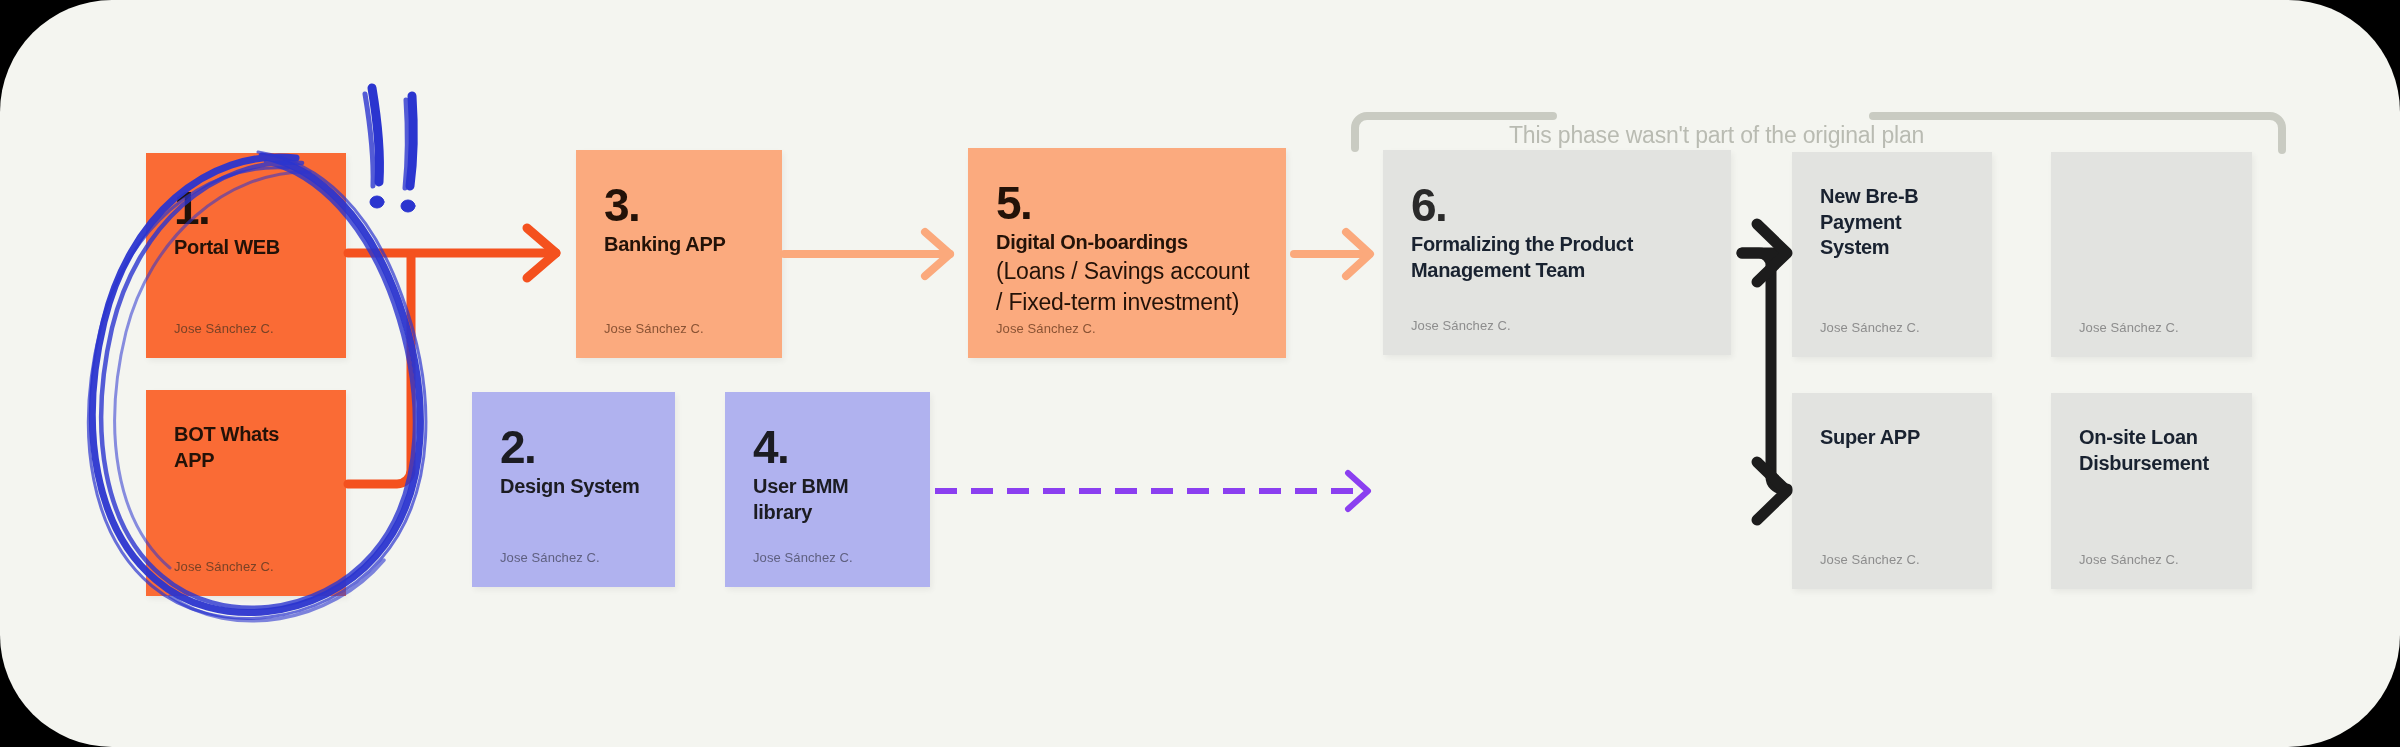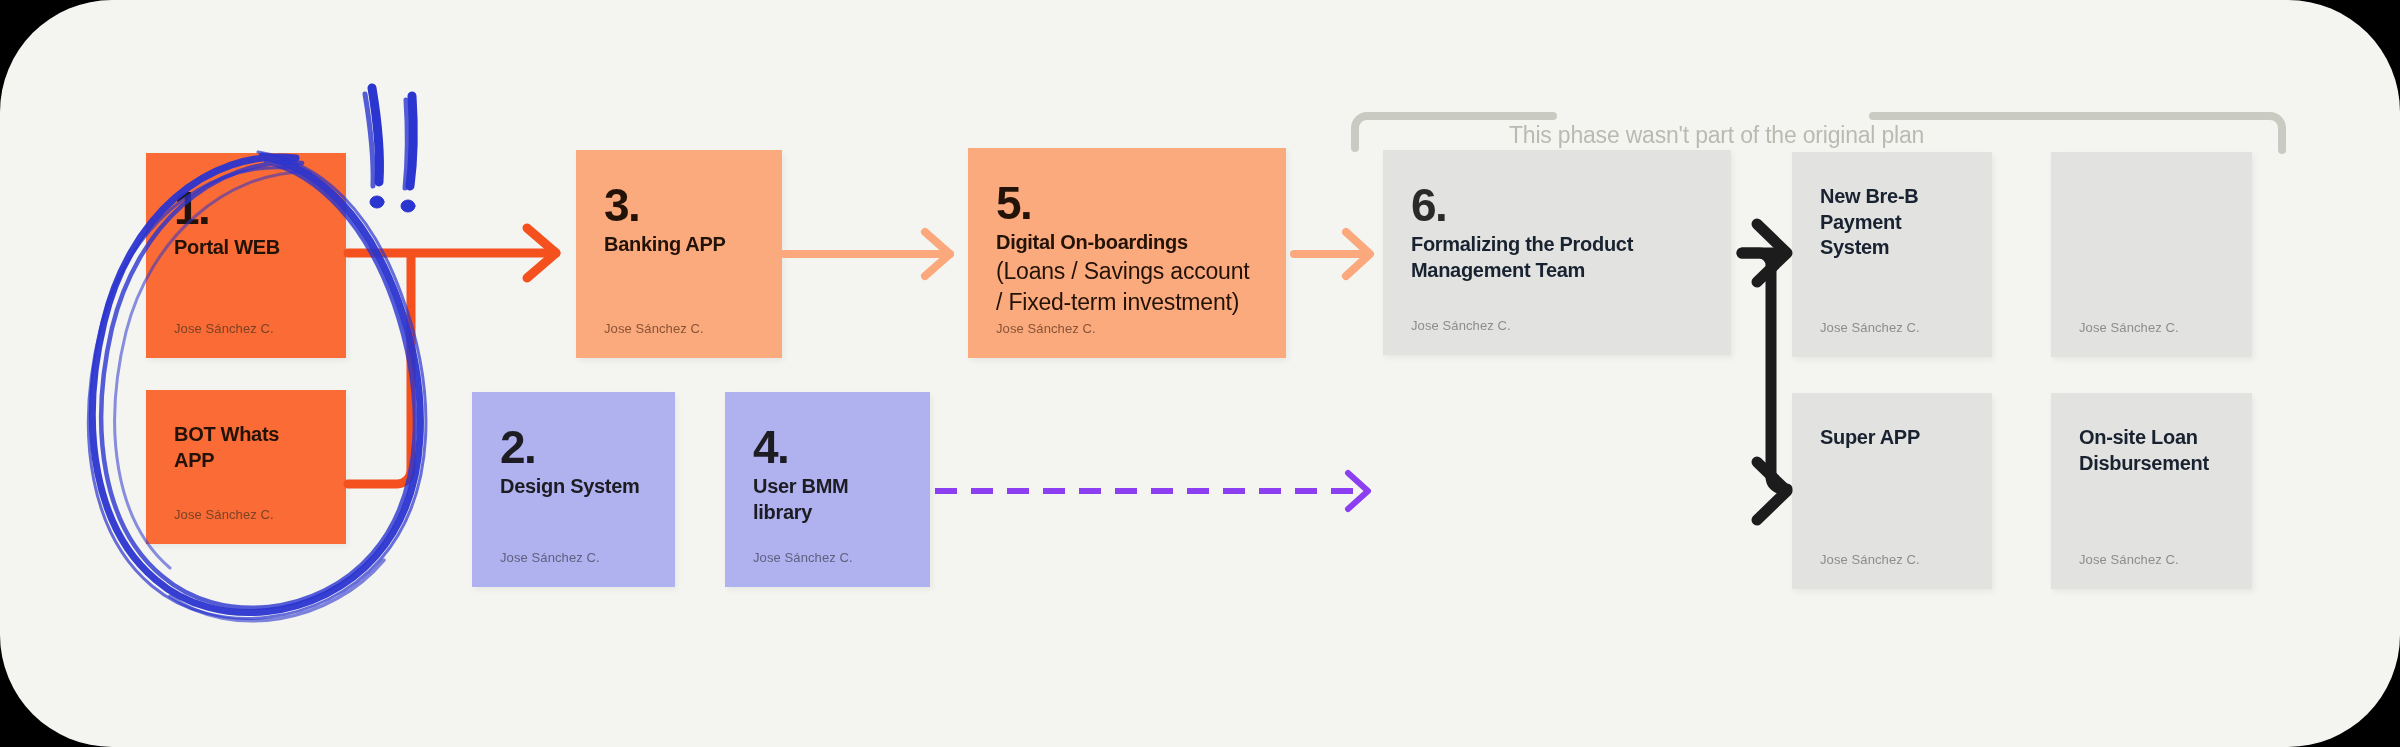--- a/index.html
+++ b/index.html
@@ -47,21 +47,21 @@
 <body>
 
 <div id="stage">
 
   <div class="card c-orange" style="left:146px;top:153px;width:200px;height:205px;">
     <div class="num">1.</div>
     <div class="ttl">Portal WEB</div>
     <div class="author">Jose Sánchez C.</div>
   </div>
 
-  <div class="card c-orange plain" style="left:146px;top:390px;width:200px;height:154px;padding-top:32px;">
+  <div class="card c-orange plain" style="left:146px;top:390px;width:200px;height:206px;padding-top:32px;">
     <div class="ttl">BOT Whats APP</div>
     <div class="author">Jose Sánchez C.</div>
   </div>
 
   <div class="card c-purple" style="left:472px;top:392px;width:203px;height:195px;">
     <div class="num">2.</div>
     <div class="ttl">Design System</div>
     <div class="author">Jose Sánchez C.</div>
   </div>
 

